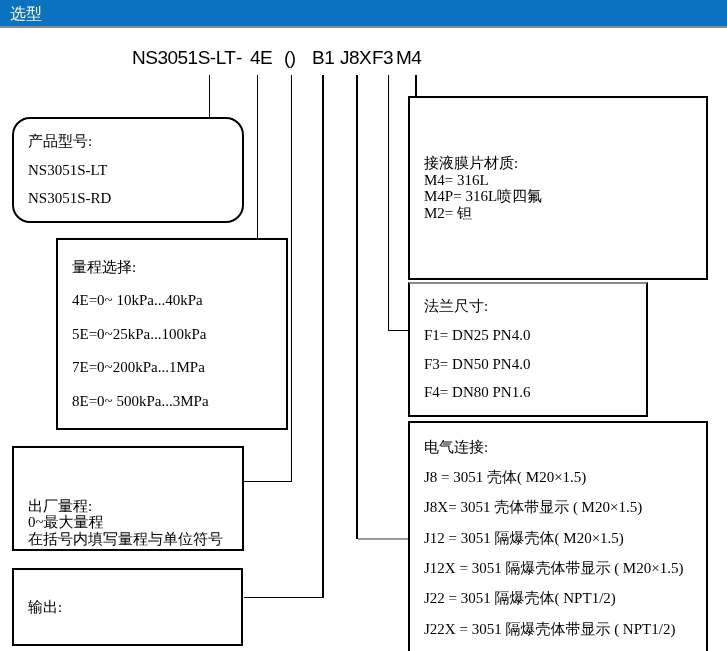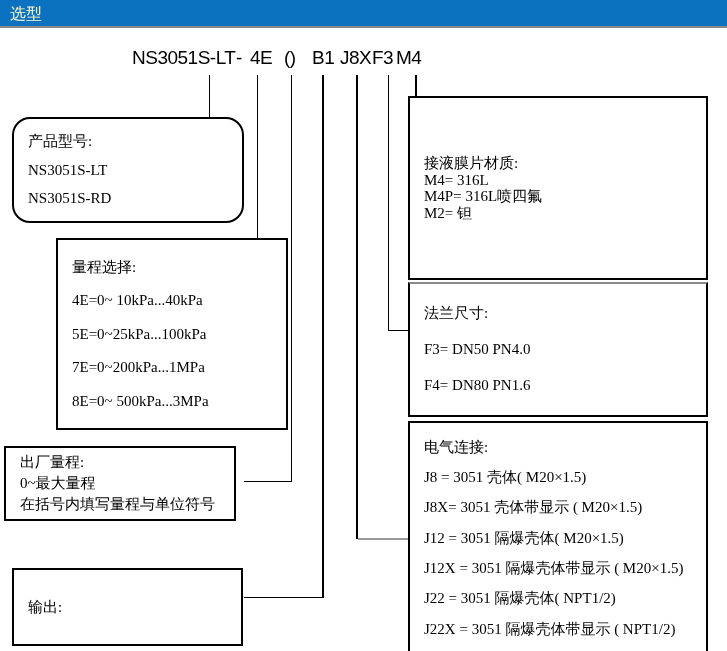--- a/index.html
+++ b/index.html
@@ -32,24 +32,24 @@
     position:absolute;border:2px solid #000;box-sizing:border-box;
     display:flex;flex-direction:column;justify-content:space-evenly;
     padding:2px 4px 2px 14px;background:#fff;
   }
   .box-heading,.box-line{
     font-family:"Liberation Serif","DejaVu Serif",serif;
     font-size:15px;color:#000;white-space:nowrap;line-height:1.1;
   }
   #box-product{left:12px;top:117px;width:232px;height:106px;border-radius:18px;}
   #box-range{left:12px;top:238px;width:232px;height:192px;margin-left:44px;}
-  #box-factory{left:4px;top:446px;width:232px;height:75px;}
+  #box-factory{left:12px;top:446px;width:232px;height:105px;justify-content:flex-end;}
   #box-output{left:12px;top:568px;width:231px;height:78px;}
   #box-material{left:408px;top:96px;width:300px;height:184px;justify-content:center;}
-  #box-flange{left:408px;top:282px;width:300px;height:135px;border-top-color:#8a8a8a;}
+  #box-flange{left:408px;top:282px;width:240px;height:135px;border-top-color:#8a8a8a;}
   #box-electrical{left:408px;top:412px;width:300px;height:234px;margin-top:9px;}
 </style>
 </head>
 <body>
 
 <div class="header-bar">
   <span class="header-label">选型</span>
 </div>
 
 <div class="model-code">
@@ -102,20 +102,21 @@
 
 <div class="box" id="box-material">
   <div class="box-heading">接液膜片材质:</div>
   <div class="box-line">M4= 316L</div>
   <div class="box-line">M4P= 316L喷四氟</div>
   <div class="box-line">M2= 钽</div>
 </div>
 
 <div class="box" id="box-flange">
   <div class="box-heading">法兰尺寸:</div>
+  <div class="box-line">F1= DN25 PN4.0</div>
   <div class="box-line">F3= DN50 PN4.0</div>
   <div class="box-line">F4= DN80 PN1.6</div>
 </div>
 
 <div class="box" id="box-electrical">
   <div class="box-heading">电气连接:</div>
   <div class="box-line">J8 = 3051 壳体( M20×1.5)</div>
   <div class="box-line">J8X= 3051 壳体带显示 ( M20×1.5)</div>
   <div class="box-line">J12 = 3051 隔爆壳体( M20×1.5)</div>
   <div class="box-line">J12X = 3051 隔爆壳体带显示 ( M20×1.5)</div>

